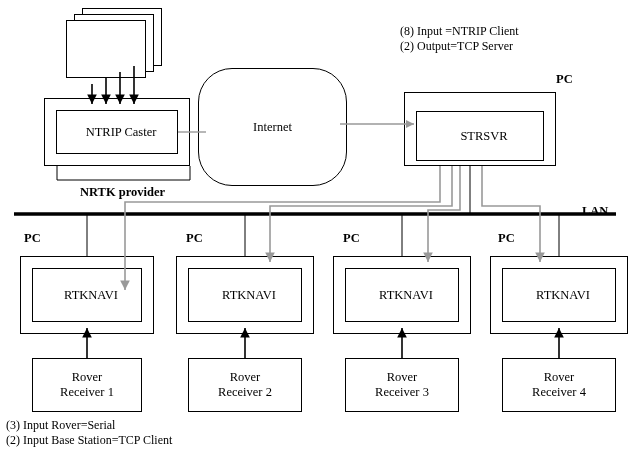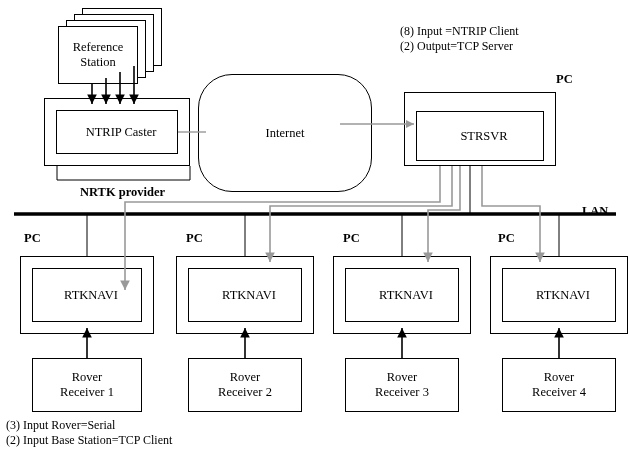--- a/index.html
+++ b/index.html
@@ -65,31 +65,27 @@
   }
 </style>
 </head>
 <body>
 
 <div id="root">
 
   <div class="box" style="left:82px; top:8px; width:80px; height:58px;"></div>
   <div class="box" style="left:74px; top:14px; width:80px; height:58px;"></div>
   <div class="box" style="left:66px; top:20px; width:80px; height:58px;"></div>
-  <div class="box centered" style="left:58px; top:26px; width:80px; height:58px;">
-    <span class="lbl" style="position:static;">Reference
-Station</span>
-  </div>
 
   <div class="box" style="left:44px; top:98px; width:146px; height:68px;"></div>
   <div class="inner centered" style="left:56px; top:110px; width:122px; height:44px;">
     <span class="lbl" style="position:static;">NTRIP Caster</span>
   </div>
 
-  <div class="box centered" style="left:198px; top:74px; width:174px; height:118px; border-radius:34px;">
+  <div class="box centered" style="left:198px; top:68px; width:149px; height:118px; border-radius:34px;">
     <span class="lbl" style="position:static;">Internet</span>
   </div>
 
   <div class="box" style="left:404px; top:92px; width:152px; height:74px;"></div>
   <div class="inner centered" style="left:416px; top:104px; width:128px; height:50px;margin-top:7px;">
     <span class="lbl" style="position:static;">STRSVR</span>
   </div>
   <div class="note" style="left:400px; top:24px; width:180px;">(8) Input =NTRIP Client
 (2) Output=TCP Server</div>
   <div class="lbl lbl-left" style="left:556px; top:72px; width:30px; text-align:left;">PC</div>

